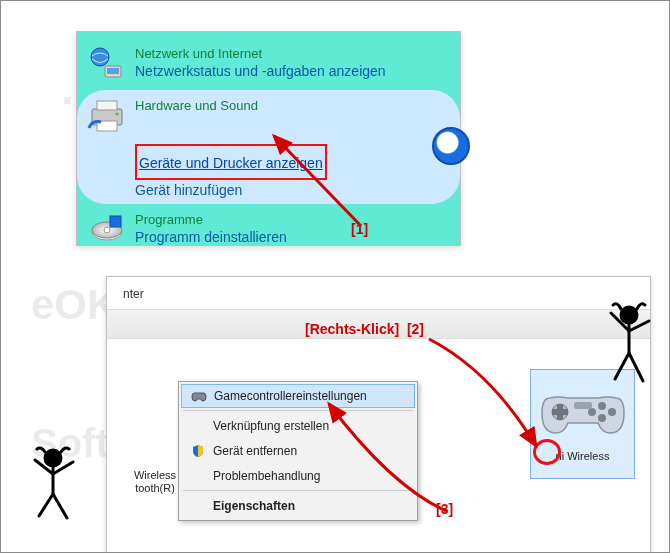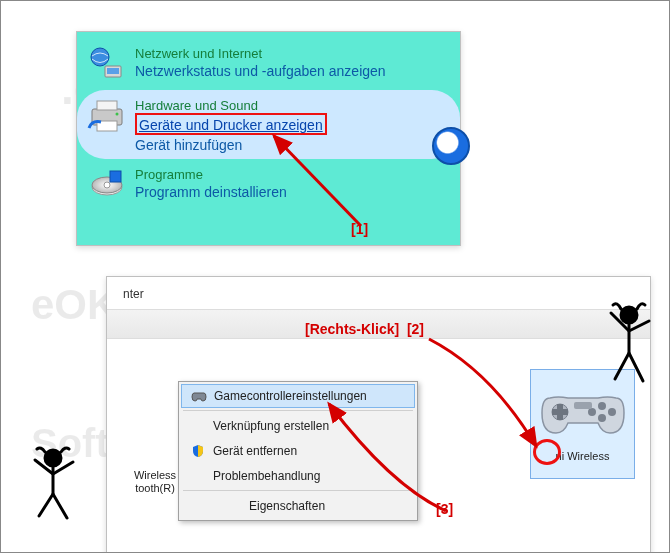--- a/index.html
+++ b/index.html
@@ -7,35 +7,35 @@
 .canvas { position: relative; width: 100%; height: 100%; }
 .wm { position: absolute; color: #000; opacity: 0.08; font-weight: bold; pointer-events: none; }
 .panel1 { position: absolute; left: 75px; top: 30px; width: 385px; height: 215px; background: #5eead4; border: 1px solid #bfbfbf; box-shadow: 0 2px 6px rgba(0,0,0,0.15); padding: 6px 0; }
 .cpcat { display: flex; align-items: flex-start; padding: 6px 10px; }
 .cpcat .ico { width: 40px; height: 40px; margin-right: 8px; flex-shrink: 0; }
 .cpcat .txt { padding-top: 2px; }
 .catTitle { color: #157e3b; font-size: 13px; }
 .sublink { color: #0d59a6; font-size: 14px; margin-top: 2px; display: block; }
 .sublink.u { text-decoration: underline; color: #0645ad; }
 .highlight { background: #cde8ff; border-radius: 28px; }
-.redbox { border: 2px solid #e11; padding: 0 2px; display: inline-block; }
+.redbox { border: 2px solid #e11; padding: 7px 2px; display: inline-block; margin-top: 31px; }
 .clockdeco { position: absolute; right: -10px; top: 95px; width: 38px; height: 38px; border-radius: 50%; background: radial-gradient(circle at 40% 40%, #fff 0 35%, #1a6de0 40% 100%); border: 2px solid #0d4fa8; }
 .panel2 { position: absolute; left: 105px; top: 275px; width: 545px; height: 342px; background: #fff; border: 1px solid #bfbfbf; box-shadow: 0 2px 6px rgba(0,0,0,0.15); overflow: hidden; }
 .p2grad { position: absolute; left: 0; top: 32px; right: 0; height: 30px; background: linear-gradient(#f3f3f3,#e8e8e8); border-top: 1px solid #ddd; border-bottom: 1px solid #ddd; }
 .p2hdrtxt { position: absolute; left: 16px; top: 10px; color: #333; }
 .devicewrap { position: absolute; }
 .devlbl { font-size: 11px; color: #222; text-align: center; margin-top: 4px; line-height: 1.2; }
 .gamepad { position: absolute; right: 15px; top: 92px; width: 105px; height: 110px; border: 1px solid #7aaee8; background: #dbeeff; text-align: center; }
 .gamepad svg { margin-top: 8px; }
 .ctxmenu { position: absolute; left: 177px; top: 380px; width: 240px; background: #f2f2f2; border: 1px solid #a0a0a0; box-shadow: 2px 2px 5px rgba(0,0,0,0.25); padding: 2px; }
 .ctxmenu .mi { display: flex; align-items: center; height: 25px; padding: 0 8px; font-size: 12px; color: #222; }
 .ctxmenu .mi .mico { width: 18px; height: 18px; margin-right: 6px; display: flex; align-items: center; justify-content: center; }
 .ctxmenu .sep { height: 1px; background: #cfcfcf; margin: 2px 2px; }
 .ctxmenu .mi.hl { background: #cfe6fb; border: 1px solid #7fb6ec; height: 24px; }
-.ctxmenu .mi.bold { font-weight: normal; gap: 36px; }
+.ctxmenu .mi.bold { font-weight: bold; }
 .redcircle { position: absolute; width: 28px; height: 26px; border: 3px solid #e11; border-radius: 50%; }
 .anno { position: absolute; color: #d40000; font-weight: bold; font-size: 14px; }
 .bugman { position: absolute; color: #000; }
 svg.arrow { position: absolute; }
 .siteurl { position: absolute; left: 250px; top: 280px; color: #1a6de0; font-size: 22px; font-style: italic; font-weight: bold; }
 .musiccell { position: absolute; right: 15px; bottom: -5px; width: 95px; height: 55px; border: 1px solid #7aaee8; background: #dbeeff; overflow: hidden; }
 </style>
 </head>
 <body>
 <div class="canvas">

